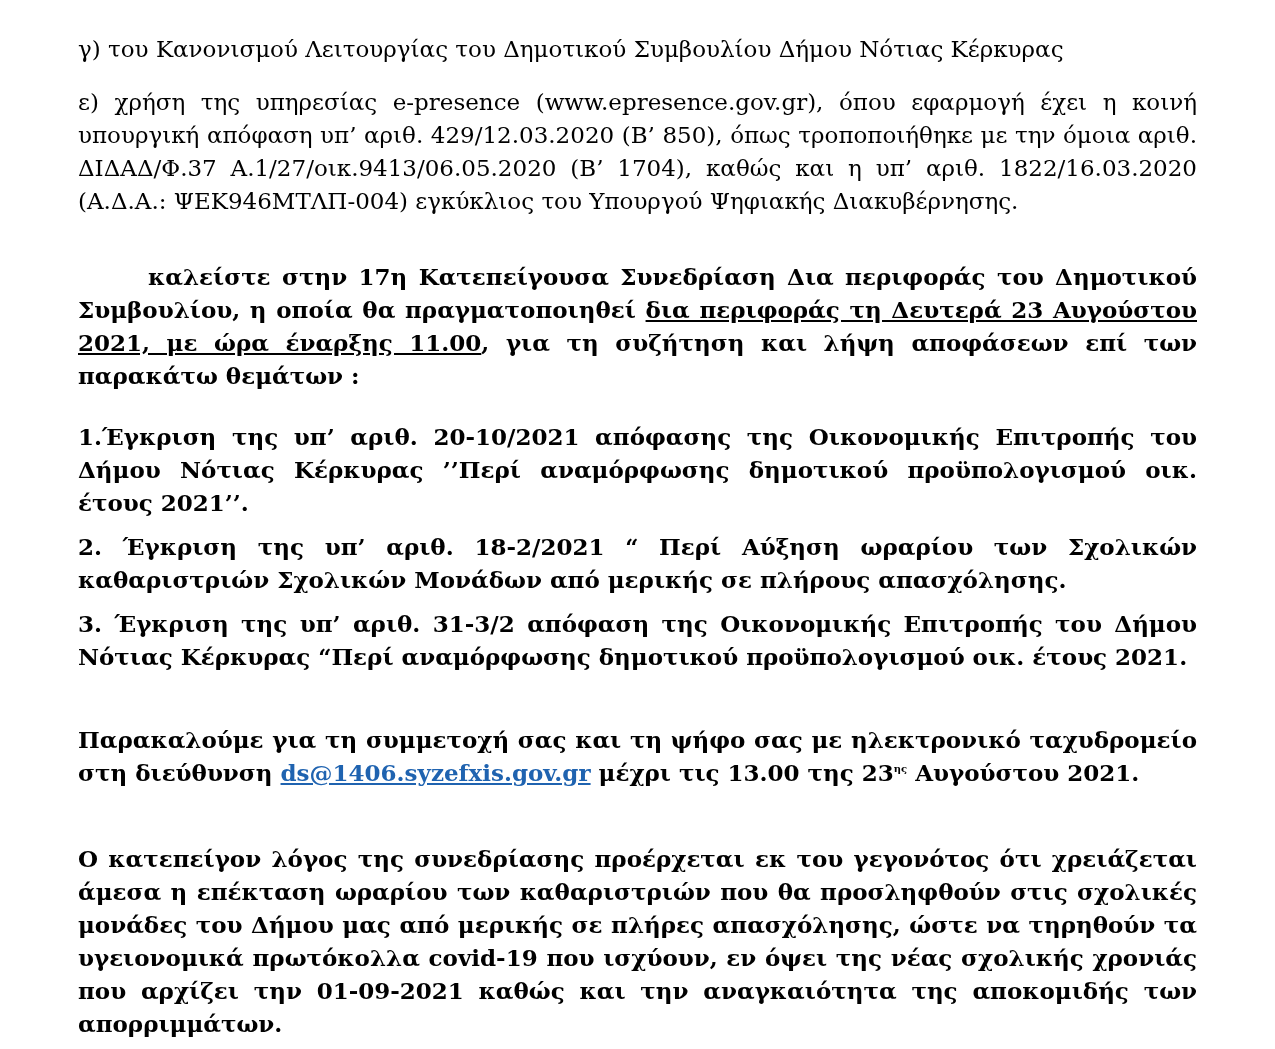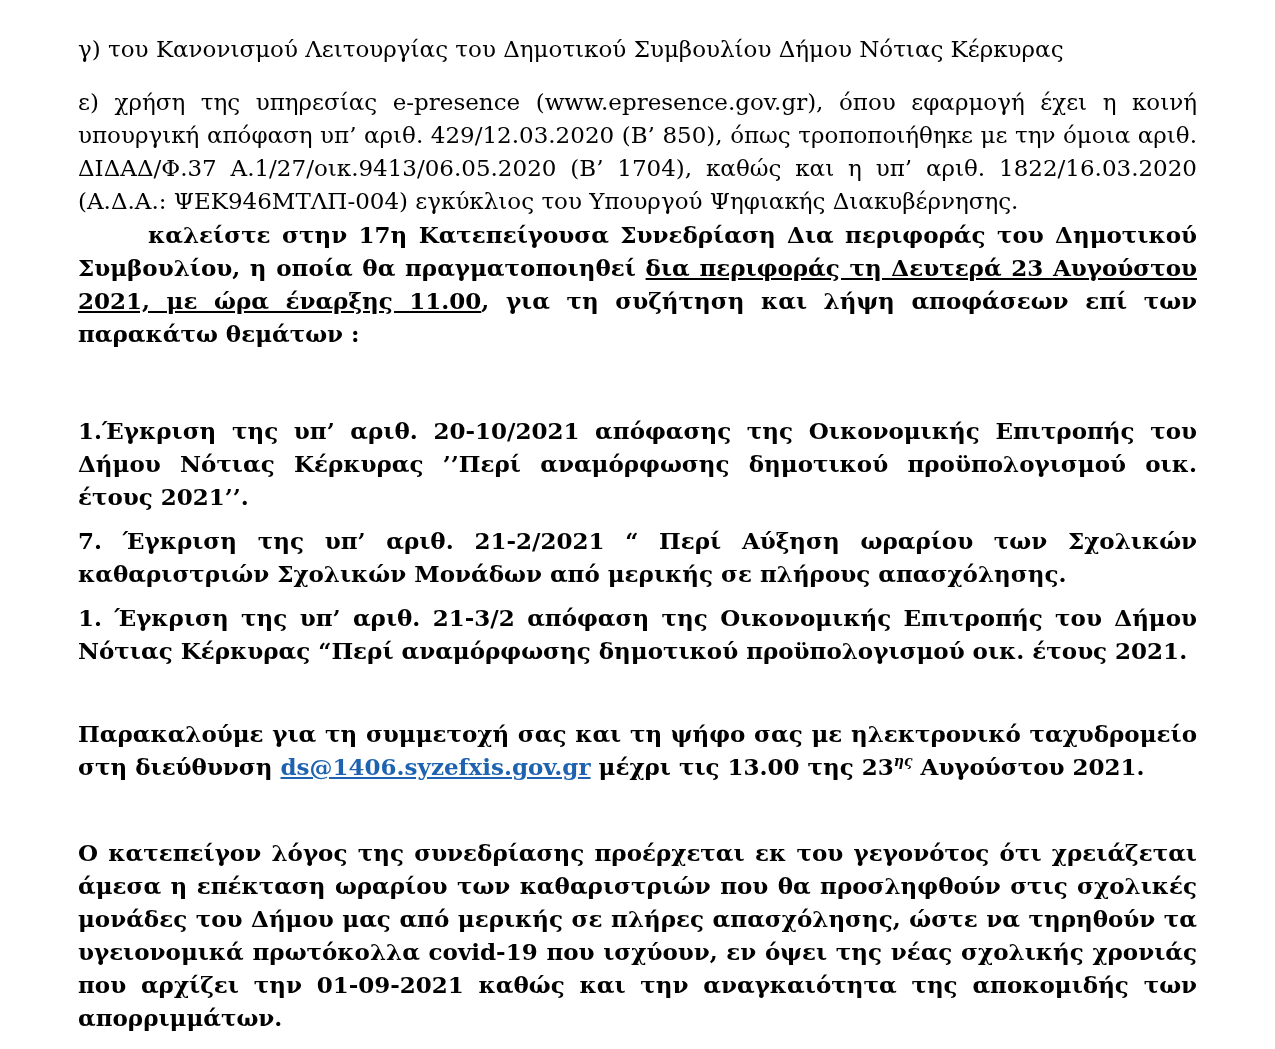--- a/index.html
+++ b/index.html
@@ -26,43 +26,42 @@
     font-size: 23px;
     line-height: 33px;
     text-align: justify;
     text-justify: inter-word;
   }
   p.par.bold { font-weight: bold; }
   p.par.indent { text-indent: 70px; }
   .underline { text-decoration: underline; }
   .sup {
     vertical-align: super;
-    font-size: 14px;
+    font-size: 10px;
     line-height: 0;
-    font-style: italic;
   }
   .email-link {
     font-weight: bold;
     cursor: pointer;
   }
   
   p[data-name="par-delta"]   { margin-top: 18px; }
   p[data-name="par-epsilon"] { margin-top: 20px; }
-  p[data-name="par-invite"]  { }
-  p[data-name="par-item-1"]  { margin-top: 64px; }
+  p[data-name="par-invite"]  { margin-top: 42px; }
+  p[data-name="par-item-1"]  { margin-top: 28px; }
   p[data-name="par-item-2"]  { margin-top: 11px; }
   p[data-name="par-item-3"]  { margin-top: 11px; }
   p[data-name="par-request"] { margin-top: 50px; }
   p[data-name="par-urgency"] { margin-top: 53px; }
 </style>
 </head>
 <body>
 
 <div class="page" data-name="document-page">
     <p class="par" data-name="par-gamma"><span data-name="text-segment">γ) του Κανονισμού Λειτουργίας του Δημοτικού Συμβουλίου Δήμου Νότιας Κέρκυρας</span></p>
     <p class="par" data-name="par-epsilon"><span data-name="text-segment">ε) χρήση της υπηρεσίας e-presence (www.epresence.gov.gr), όπου εφαρμογή έχει η κοινή υπουργική απόφαση υπ’ αριθ. 429/12.03.2020 (Β’ 850), όπως τροποποιήθηκε με την όμοια αριθ. ΔΙΔΑΔ/Φ.37 Α.1/27/οικ.9413/06.05.2020 (Β’ 1704), καθώς και η υπ’ αριθ. 1822/16.03.2020 (Α.Δ.Α.: ΨΕΚ946ΜΤΛΠ-004) εγκύκλιος του Υπουργού Ψηφιακής Διακυβέρνησης.</span></p>
     <p class="par bold indent" data-name="par-invite"><span data-name="text-segment">καλείστε στην 17η Κατεπείγουσα Συνεδρίαση Δια περιφοράς του Δημοτικού Συμβουλίου, η οποία θα πραγματοποιηθεί </span><span class="underline" data-name="meeting-date-underlined-text">δια περιφοράς τη Δευτερά  23 Αυγούστου  2021,  με ώρα έναρξης  11.00</span><span data-name="text-segment">, για τη συζήτηση και λήψη αποφάσεων επί των παρακάτω θεμάτων :</span></p>
     <p class="par bold" data-name="par-item-1"><span data-name="text-segment">1.Έγκριση της υπ’ αριθ. 20-10/2021 απόφασης της Οικονομικής Επιτροπής του Δήμου Νότιας Κέρκυρας ’’Περί αναμόρφωσης δημοτικού προϋπολογισμού οικ. έτους 2021’’.</span></p>
-    <p class="par bold" data-name="par-item-2"><span data-name="text-segment">7. Έγκριση της υπ’ αριθ. 21-2/2021 “ Περί Αύξηση ωραρίου των Σχολικών καθαριστριών Σχολικών Μονάδων από μερικής σε πλήρους απασχόλησης.</span></p>
-    <p class="par bold" data-name="par-item-3"><span data-name="text-segment">1. Έγκριση της υπ’ αριθ. 21-3/2 απόφαση της Οικονομικής Επιτροπής του Δήμου Νότιας Κέρκυρας “Περί αναμόρφωσης δημοτικού προϋπολογισμού οικ. έτους 2021.</span></p>
+    <p class="par bold" data-name="par-item-2"><span data-name="text-segment">2. Έγκριση της υπ’ αριθ. 18-2/2021 “ Περί Αύξηση ωραρίου των Σχολικών καθαριστριών Σχολικών Μονάδων από μερικής σε πλήρους απασχόλησης.</span></p>
+    <p class="par bold" data-name="par-item-3"><span data-name="text-segment">3. Έγκριση της υπ’ αριθ. 31-3/2 απόφαση της Οικονομικής Επιτροπής του Δήμου Νότιας Κέρκυρας “Περί αναμόρφωσης δημοτικού προϋπολογισμού οικ. έτους 2021.</span></p>
     <p class="par bold" data-name="par-request"><span data-name="text-segment">Παρακαλούμε για τη συμμετοχή σας και τη ψήφο σας με ηλεκτρονικό ταχυδρομείο στη διεύθυνση </span><a class="email-link" href="#" data-name="email-link" style="color: rgb(31, 99, 176);">ds@1406.syzefxis.gov.gr</a><span data-name="text-segment"> μέχρι τις 13.00 της 23</span><span class="sup" data-name="ordinal-superscript-text">ης</span><span data-name="text-segment"> Αυγούστου 2021.</span></p>
     <p class="par bold" data-name="par-urgency"><span data-name="text-segment">Ο κατεπείγον λόγος της συνεδρίασης προέρχεται εκ του γεγονότος ότι χρειάζεται άμεσα η επέκταση ωραρίου των καθαριστριών που θα προσληφθούν στις σχολικές μονάδες του Δήμου μας από μερικής σε πλήρες απασχόλησης, ώστε να τηρηθούν τα υγειονομικά πρωτόκολλα covid-19 που ισχύουν, εν όψει της νέας σχολικής χρονιάς που αρχίζει την 01-09-2021 καθώς και την αναγκαιότητα της αποκομιδής των απορριμμάτων.</span></p>
   </div>
 
 </body></html>

